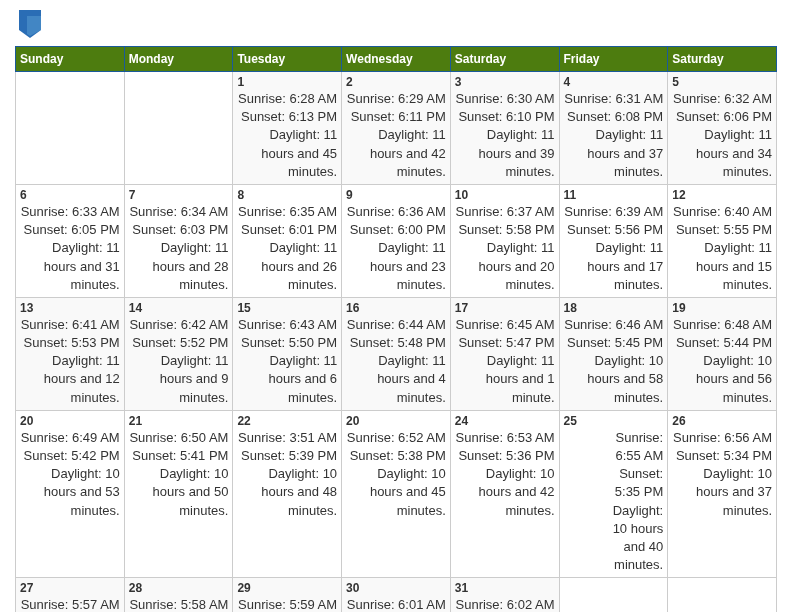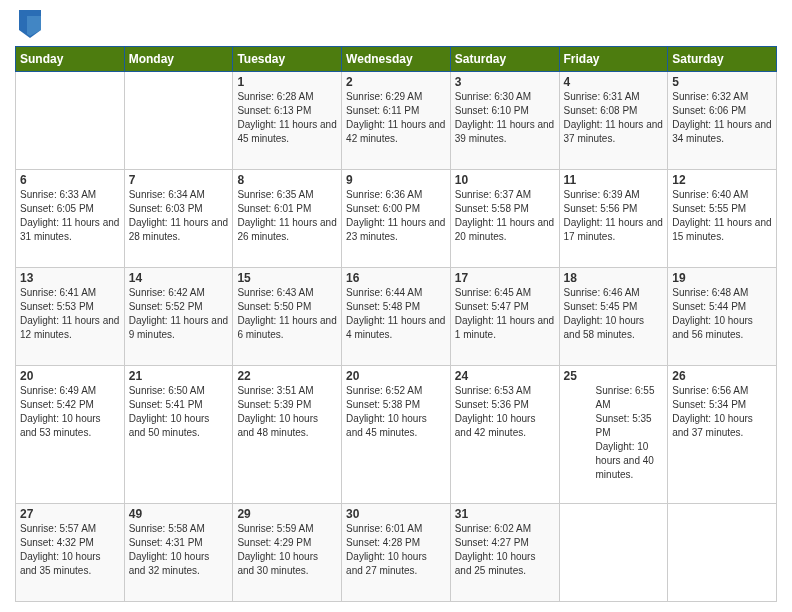--- a/index.html
+++ b/index.html
@@ -80,23 +80,24 @@
       background: #f9f9f9;
     }
     .day-number {
       font-size: 12px;
       font-weight: bold;
       color: #333;
       display: block;
       margin-bottom: 1px;
     }
     .day-info {
-      font-size: 10px;
+      font-size: 13px;
       line-height: 1.4;
       color: #333;
+      text-align: right;
     }
     .empty-cell {
       background: #fff !important;
     }
   </style>
 </head>
 <body>
 
 <div class="page">
   <div class="header">
@@ -300,21 +301,21 @@
           </td>
         </tr>
         <tr>
           <td>
             <span class="day-number">27</span>
             <div class="day-info" style="white-space: pre-line;">Sunrise: 5:57 AM
 Sunset: 4:32 PM
 Daylight: 10 hours and 35 minutes.</div>
           </td>
           <td>
-            <span class="day-number">49</span>
+            <span class="day-number">28</span>
             <div class="day-info" style="white-space: pre-line;">Sunrise: 5:58 AM
 Sunset: 4:31 PM
 Daylight: 10 hours and 32 minutes.</div>
           </td>
           <td>
             <span class="day-number">29</span>
             <div class="day-info" style="white-space: pre-line;">Sunrise: 5:59 AM
 Sunset: 4:29 PM
 Daylight: 10 hours and 30 minutes.</div>
           </td>

